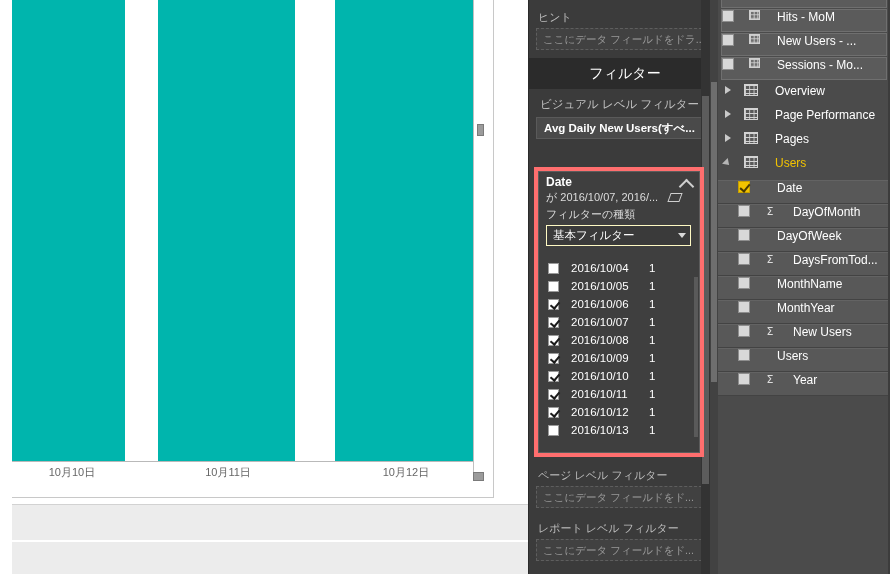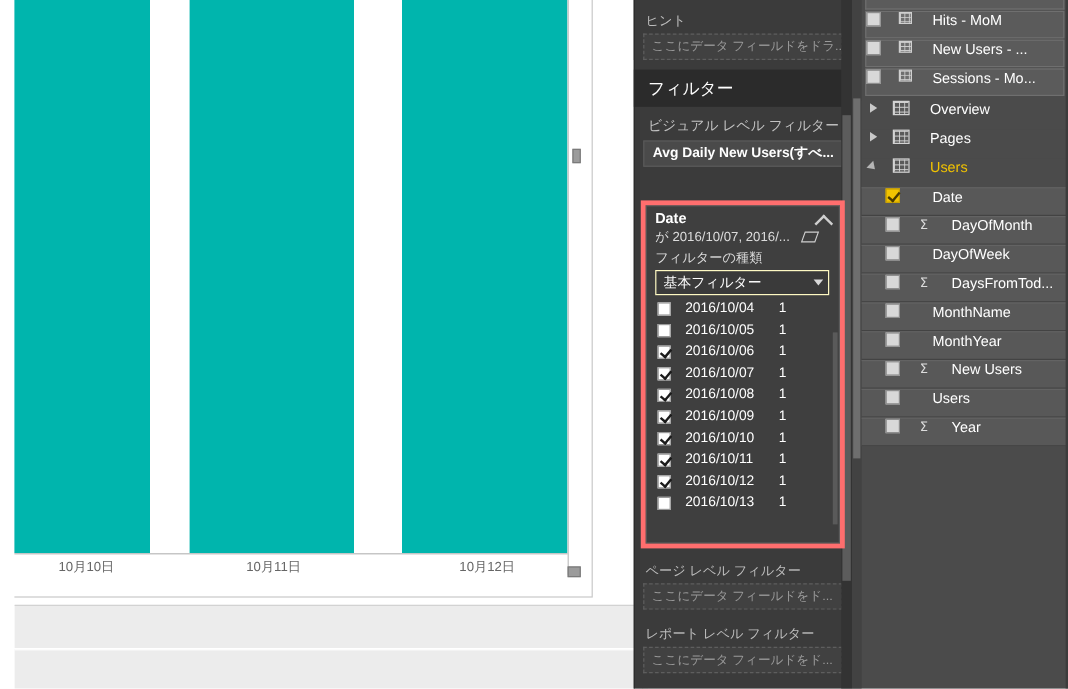--- a/index.html
+++ b/index.html
@@ -122,20 +122,21 @@
   }
   #hint-block { padding-top: 4px; background: #3b3b3b; }
 
   #filters-header {
     background: #2b2b2b;
     height: 31px;
     line-height: 31px;
     padding-left: 12px;
     font-size: 14px;
     color: #ffffff;
+    text-align: center;
   }
 
   #visual-level-title {
     font-size: 11.5px; color: #c2c2c2;
     padding: 8px 10px 5px 12px;
   }
 
   #filter-card-collapsed {
     margin: 0 8px 0 8px;
     background: #4a4a4a;
@@ -221,21 +222,21 @@
   }
   #filter-select-label {
     flex: 1; font-size: 11.5px; color: #ffffff; white-space: nowrap;
   }
   .caret-down {
     width: 0; height: 0;
     border-left: 4px solid transparent;
     border-right: 4px solid transparent;
     border-top: 5px solid #d9d9d9;
   }
-  #date-list { margin-top: 2px; }
+  #date-list { margin-top: 13px; }
   .date-row {
     display: flex; align-items: center;
     height: 18px;
     padding-left: 9px;
     font-size: 11.5px;
     color: #ffffff;
   }
   .cbx {
     width: 11px; height: 11px;
     background: #ffffff;
@@ -554,20 +555,25 @@
       </div>
 
       <div class="field-row table" style="margin-top:4px;">
         <div class="tri closed"></div>
         <div class="tbl-icon"></div>
         <div class="field-name">Overview</div>
       </div>
       <div class="field-row table">
         <div class="tri closed"></div>
         <div class="tbl-icon"></div>
+        <div class="field-name">Page Performance</div>
+      </div>
+      <div class="field-row table">
+        <div class="tri closed"></div>
+        <div class="tbl-icon"></div>
         <div class="field-name">Pages</div>
       </div>
       <div class="field-row table">
         <div class="tri open"></div>
         <div class="tbl-icon"></div>
         <div class="field-name selected">Users</div>
       </div>
 
       <div class="field-row child">
         <div class="mini-cbx checked"></div>

